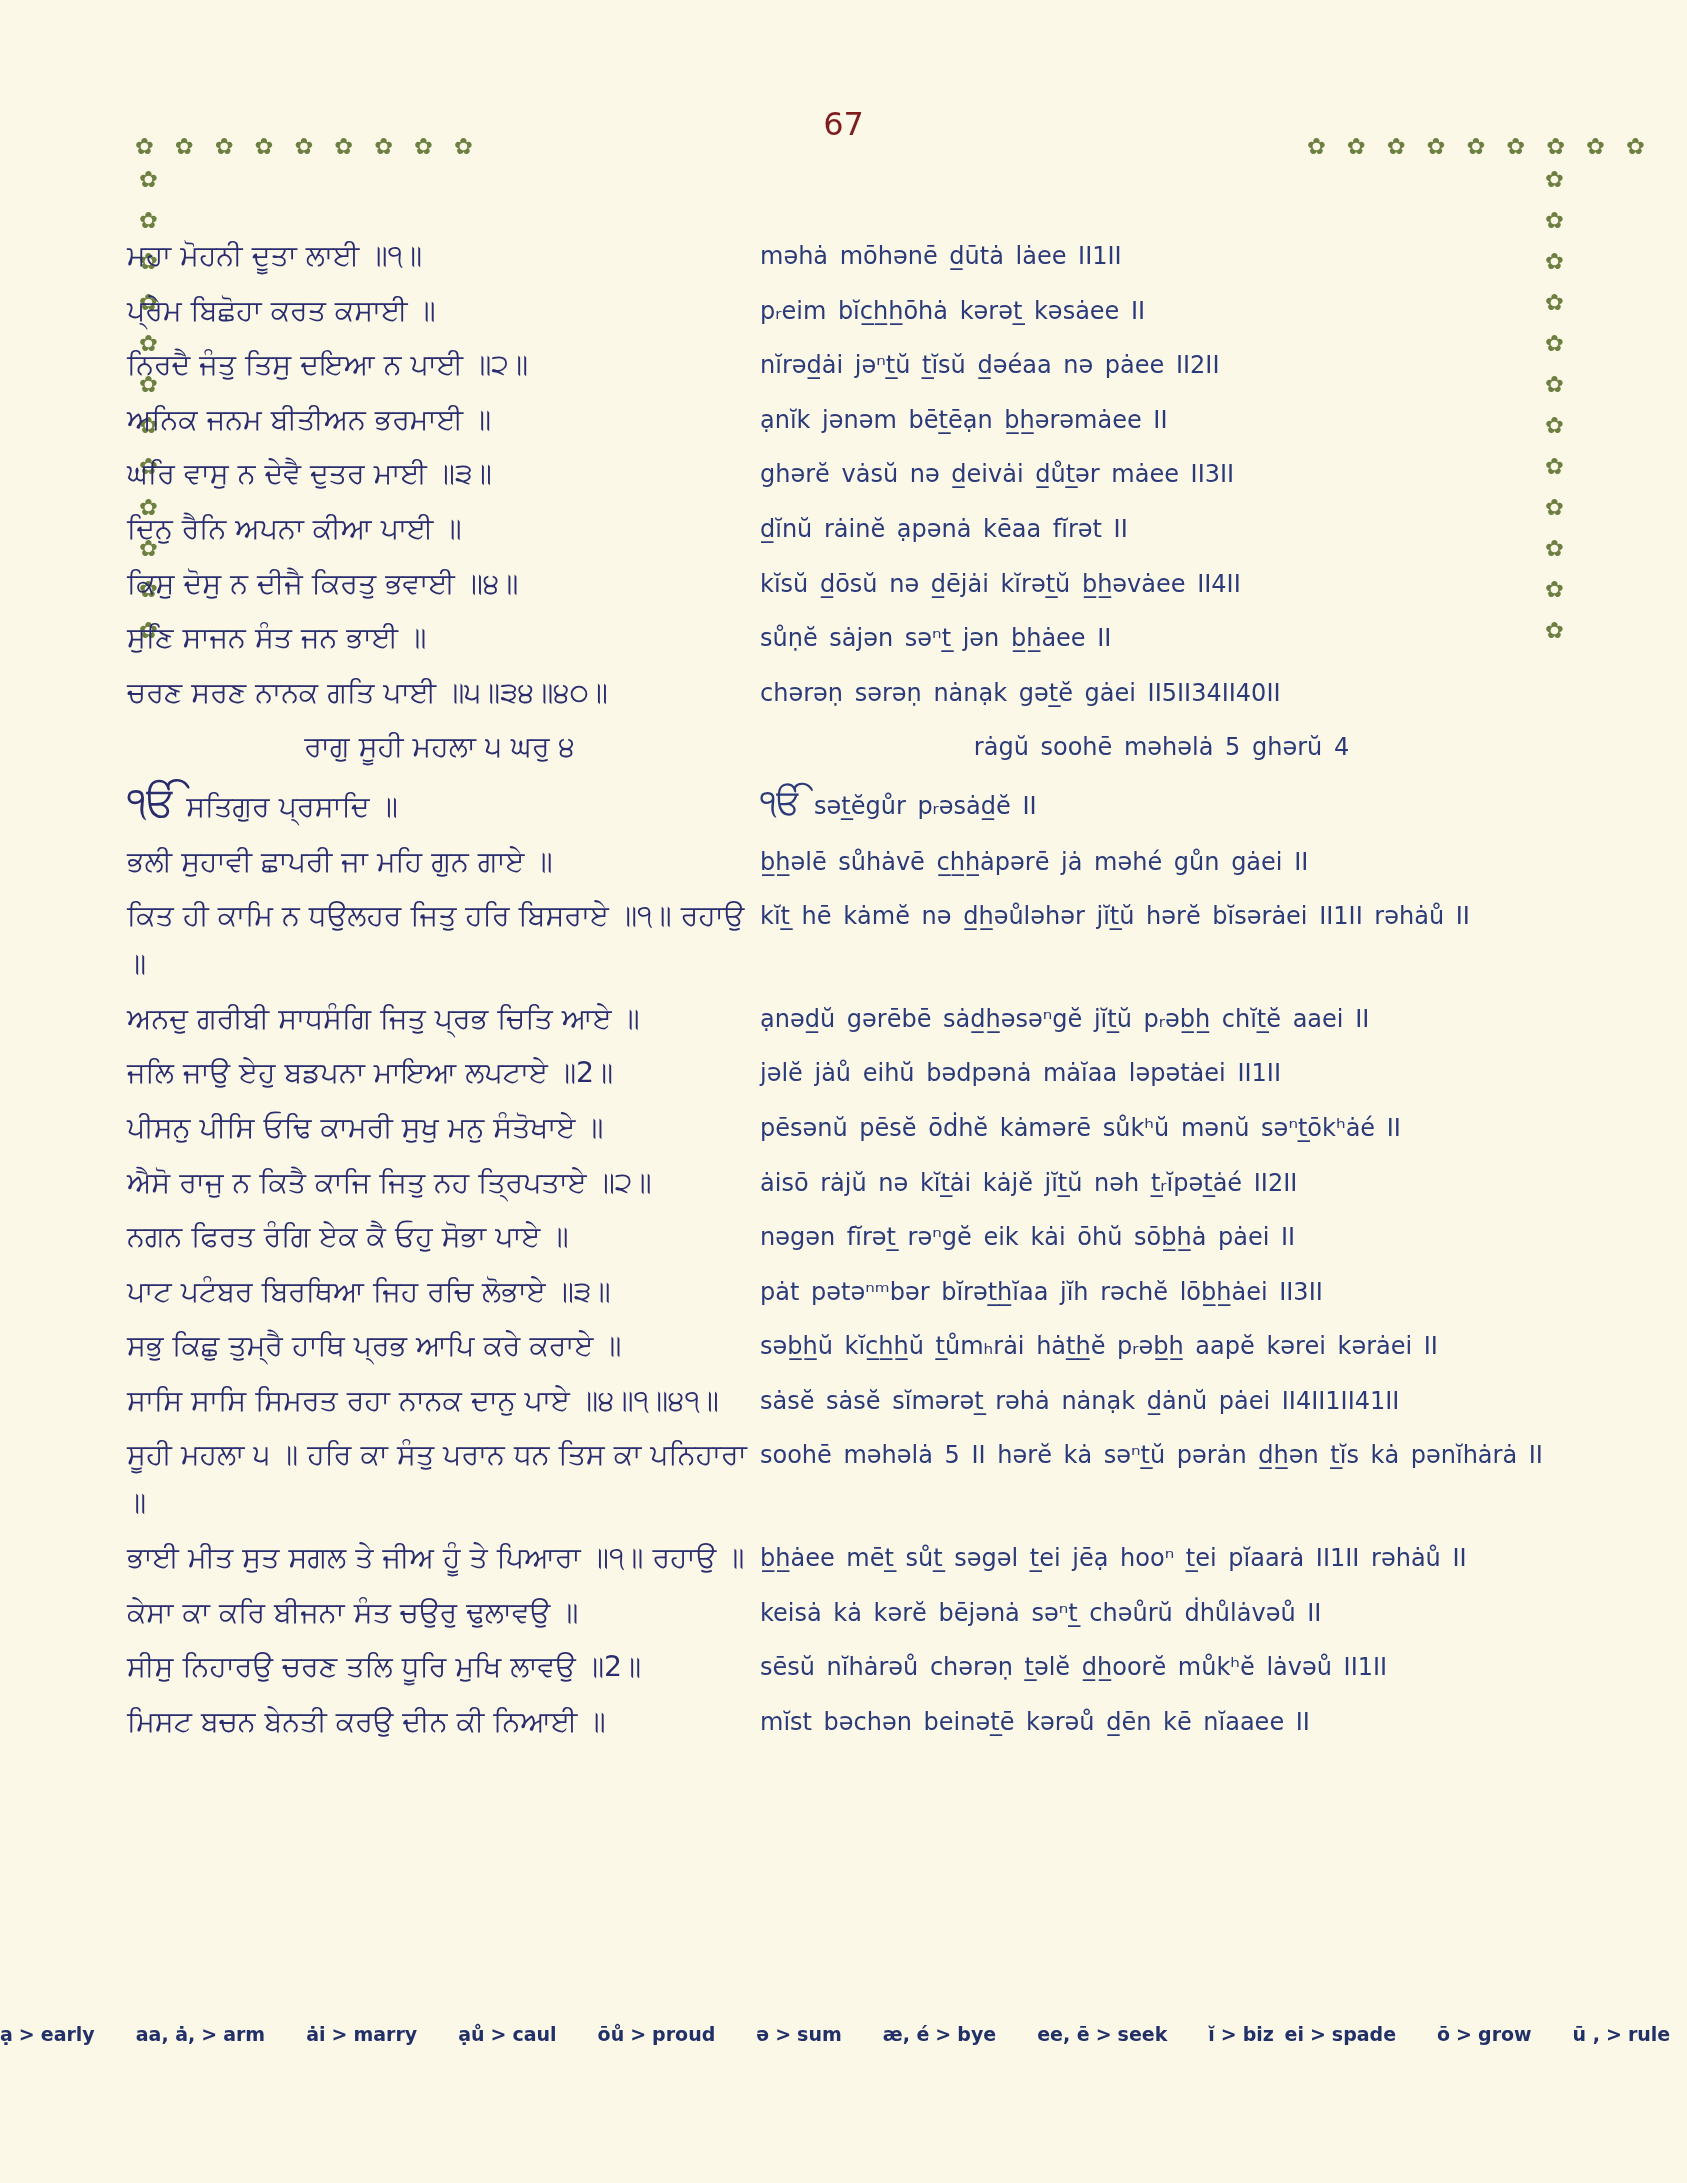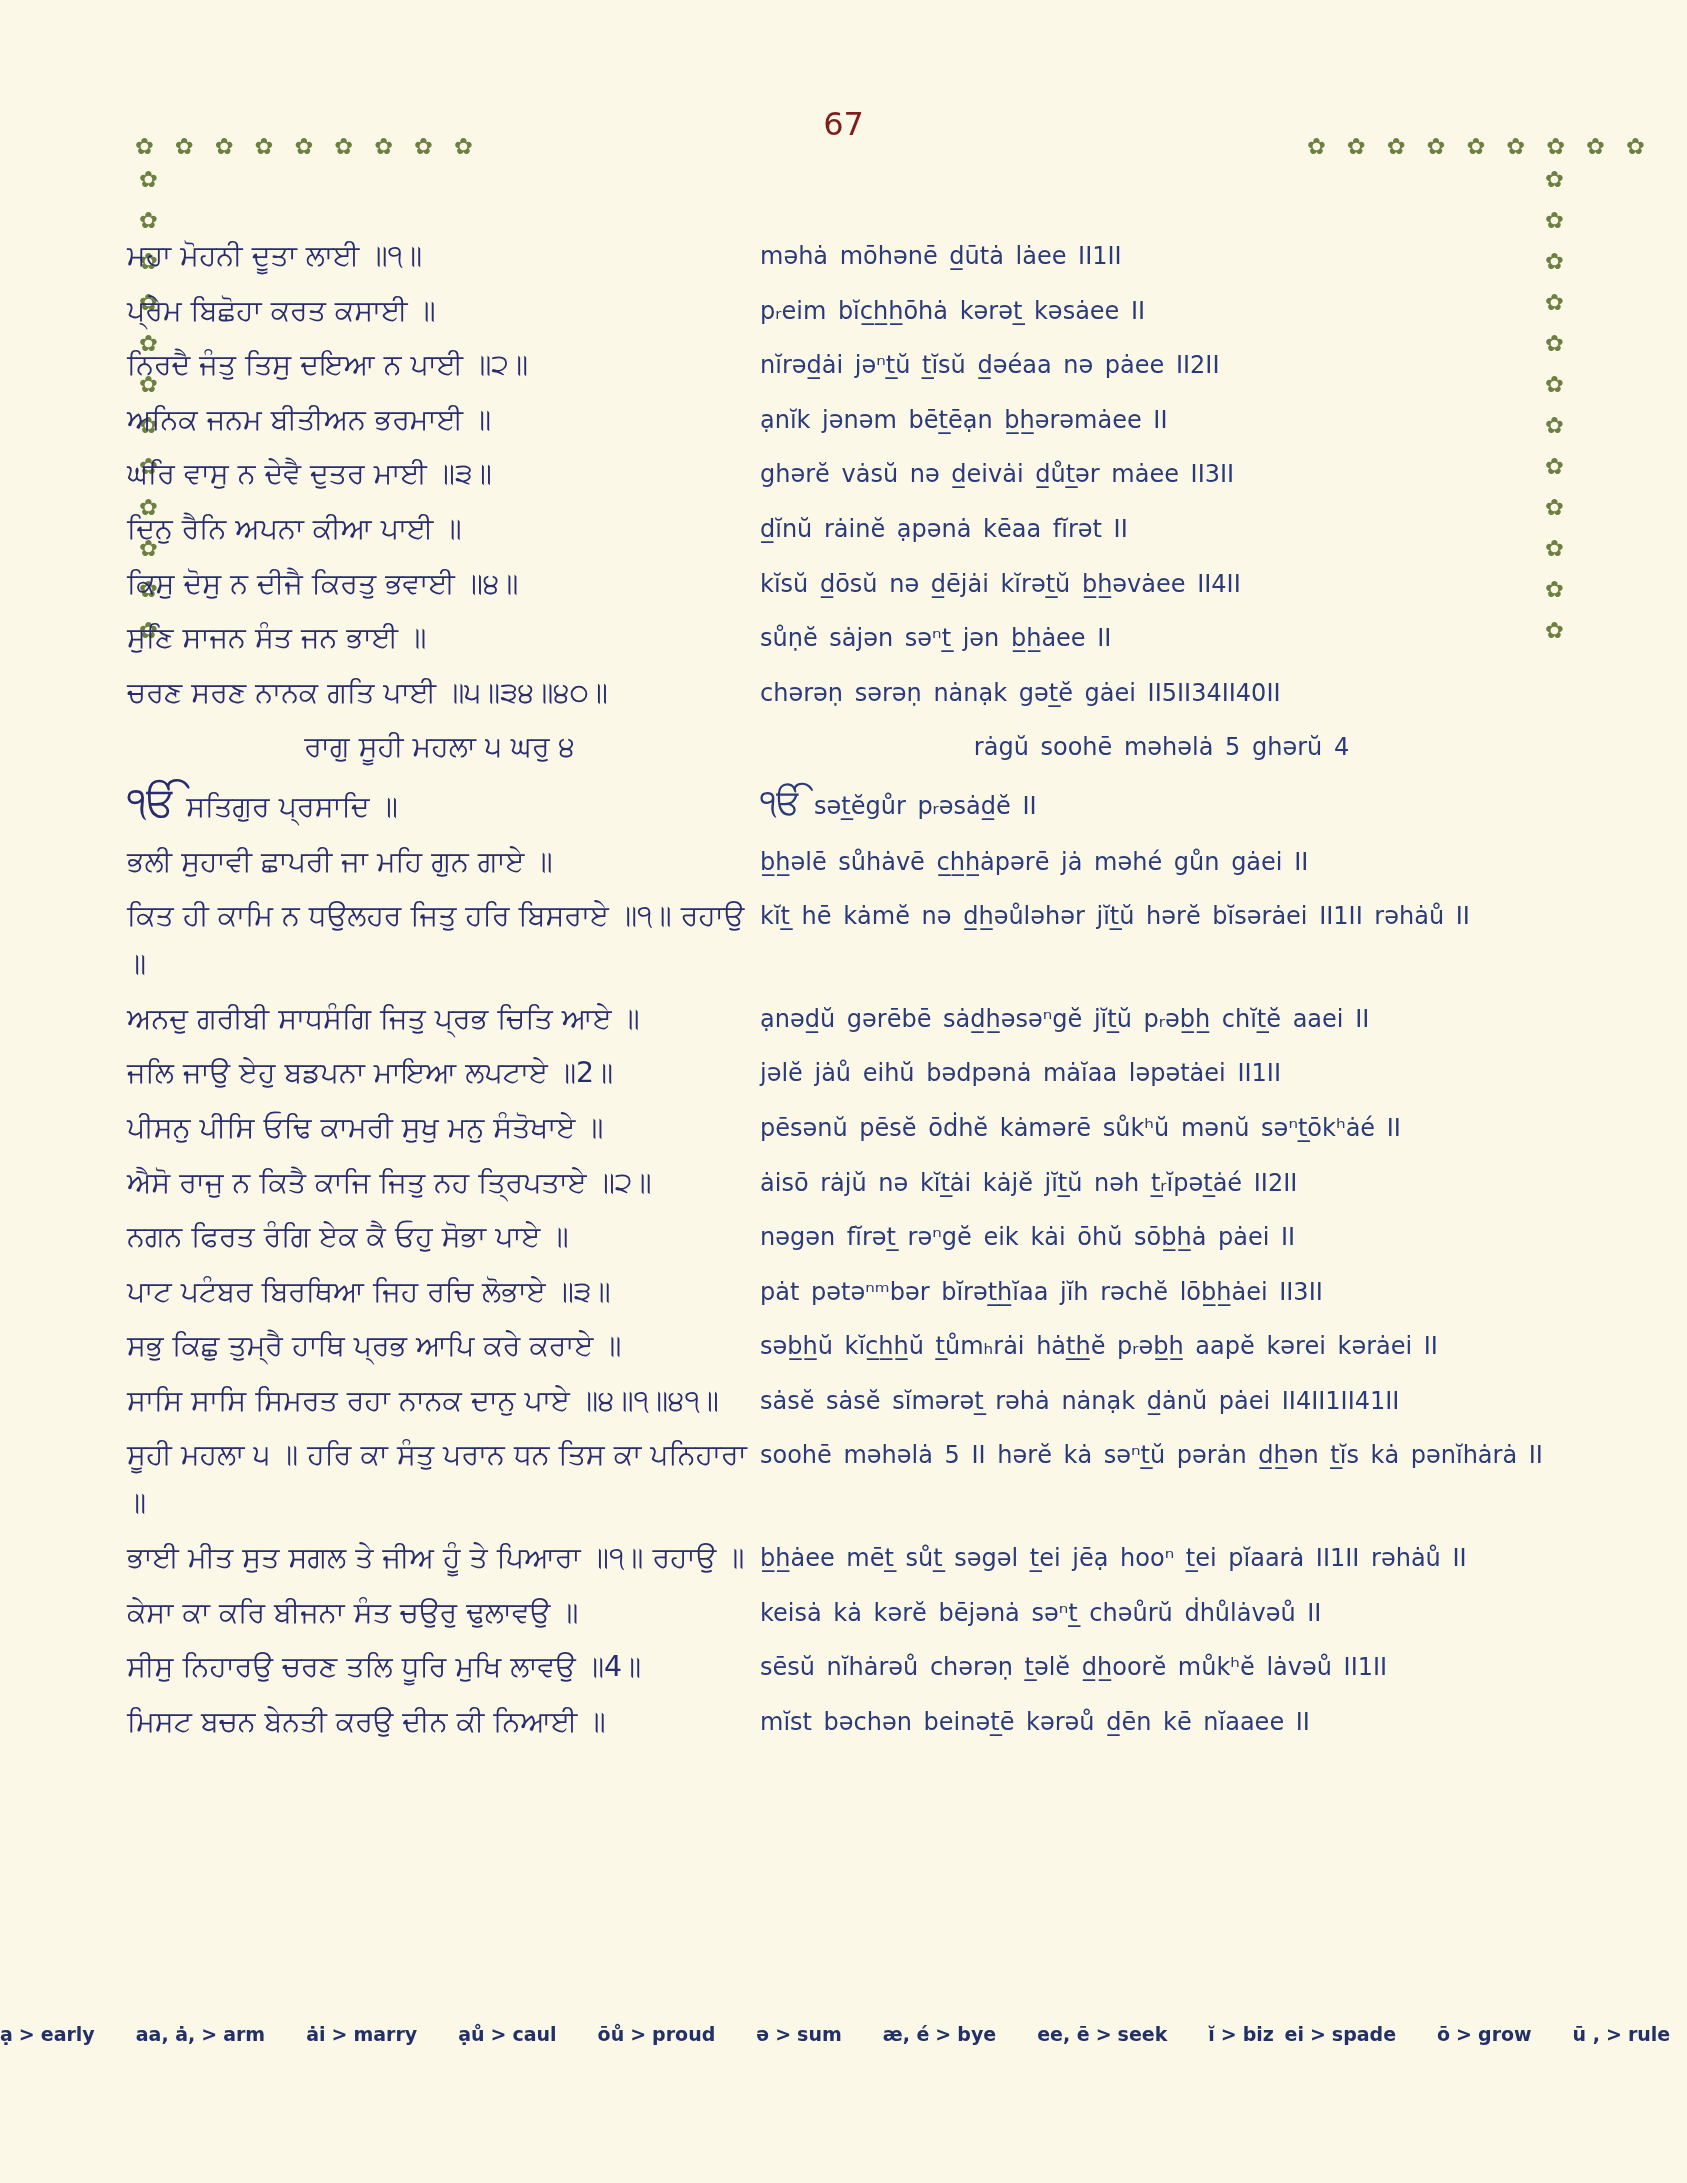--- a/index.html
+++ b/index.html
@@ -189,21 +189,21 @@
     </div>
     <div class="vrow">
       <div class="cell-g"><span>ਭਾਈ ਮੀਤ ਸੁਤ ਸਗਲ ਤੇ ਜੀਅ ਹੂੰ ਤੇ ਪਿਆਰਾ ॥੧॥ ਰਹਾਉ ॥</span></div>
       <div class="cell-r"><span>b̲h̲ȧee mēt̲ sůt̲ səgəl  t̲ei jēạ hooⁿ t̲ei  pĭaarȧ II1II rəhȧů II</span></div>
     </div>
     <div class="vrow">
       <div class="cell-g"><span>ਕੇਸਾ ਕਾ ਕਰਿ ਬੀਜਨਾ ਸੰਤ ਚਉਰੁ ਢੁਲਾਵਉ ॥</span></div>
       <div class="cell-r"><span>keisȧ  kȧ  kərĕ  bējənȧ səⁿt̲  chəůrŭ ḋhůlȧvəů II</span></div>
     </div>
     <div class="vrow">
-      <div class="cell-g"><span>ਸੀਸੁ ਨਿਹਾਰਉ ਚਰਣ ਤਲਿ ਧੂਰਿ ਮੁਖਿ ਲਾਵਉ ॥4॥</span></div>
+      <div class="cell-g"><span>ਸੀਸੁ ਨਿਹਾਰਉ ਚਰਣ ਤਲਿ ਧੂਰਿ ਮੁਖਿ ਲਾਵਉ ॥2॥</span></div>
       <div class="cell-r"><span>sēsŭ nĭhȧrəů chərəṇ  t̲əlĕ d̲h̲oorĕ můkʰĕ  lȧvəů II1II</span></div>
     </div>
     <div class="vrow">
       <div class="cell-g"><span>ਮਿਸਟ ਬਚਨ ਬੇਨਤੀ ਕਰਉ ਦੀਨ ਕੀ ਨਿਆਈ ॥</span></div>
       <div class="cell-r"><span>mĭst  bəchən beinət̲ē  kərəů d̲ēn kē nĭaaee II</span></div>
     </div>
   </div>
 
 <div class="legend">
   <div class="legend-row">

